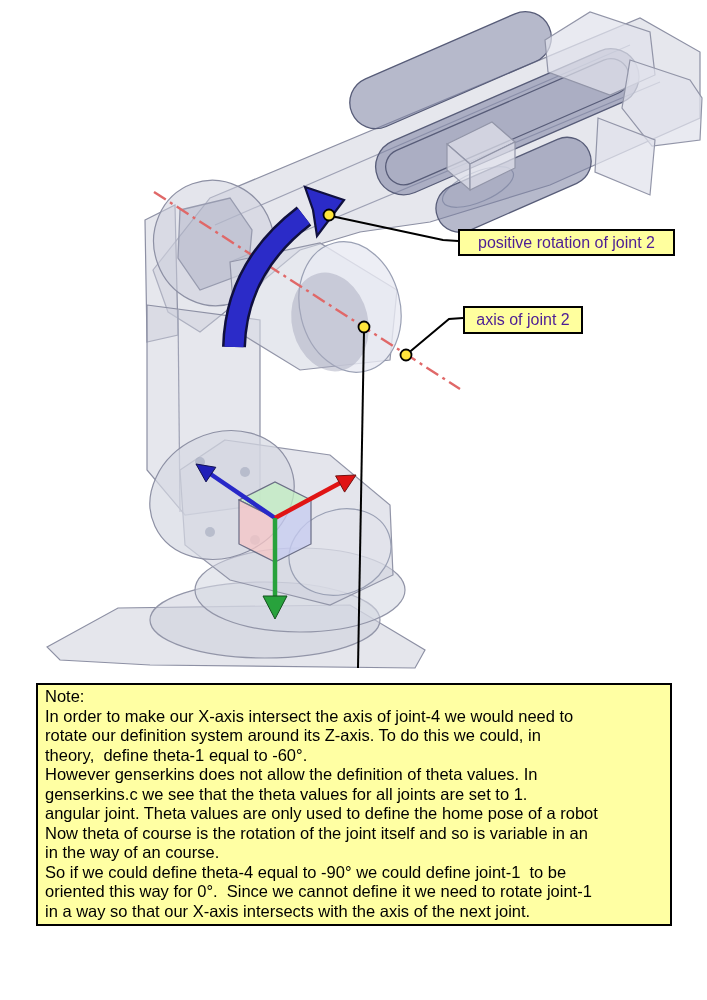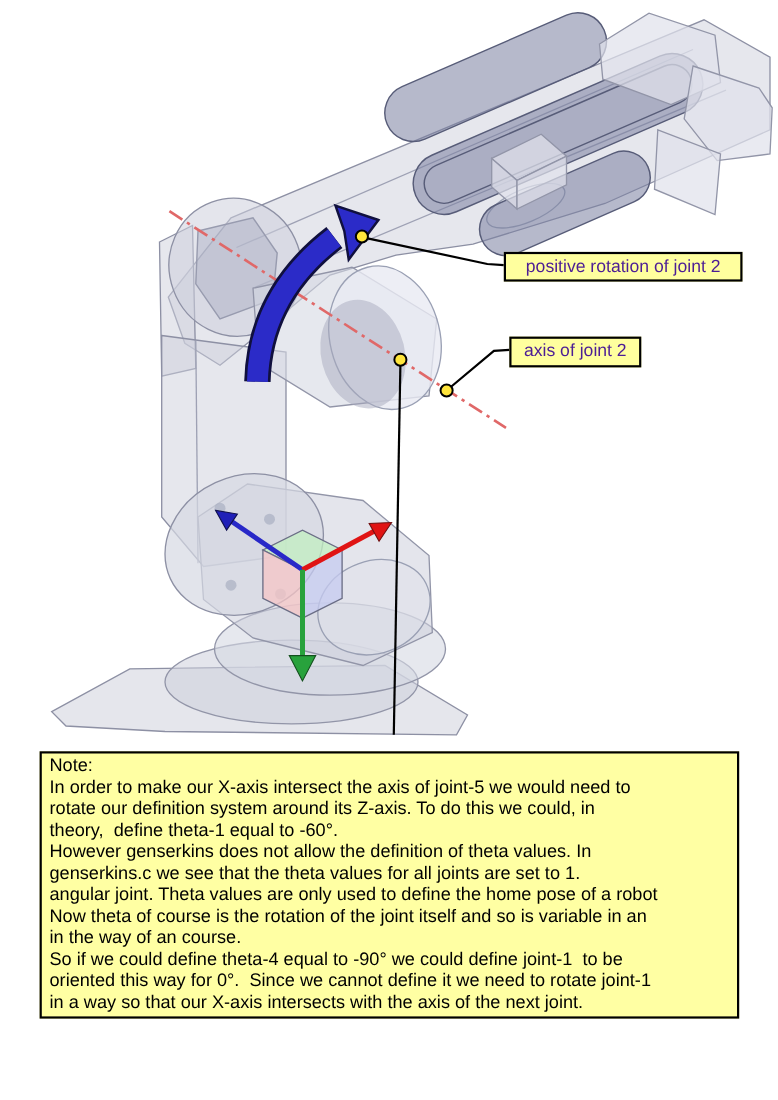--- a/index.html
+++ b/index.html
@@ -111,21 +111,21 @@
       <circle cx="406" cy="355" r="5.5" fill="#FFE53C" stroke="#000" stroke-width="1.8"></circle>
     </g>
   </svg>
 
   <div id="label-rotation" class="callout-label">positive rotation of joint 2</div>
 
   <div id="label-axis" class="callout-label">axis of joint 2</div>
 
   <div id="note-box">
     <div class="nline">Note:</div>
-    <div class="nline">In order to make our X-axis intersect the axis of joint-5 we would need to</div>
+    <div class="nline">In order to make our X-axis intersect the axis of joint-4 we would need to</div>
     <div class="nline">rotate our definition system around its Z-axis. To do this we could, in</div>
     <div class="nline">theory,  define theta-1 equal to -60°.</div>
     <div class="nline">However genserkins does not allow the definition of theta values. In</div>
     <div class="nline">genserkins.c we see that the theta values for all joints are set to 1.</div>
     <div class="nline">angular joint. Theta values are only used to define the home pose of a robot</div>
     <div class="nline">Now theta of course is the rotation of the joint itself and so is variable in an</div>
     <div class="nline">in the way of an course.</div>
     <div class="nline">So if we could define theta-4 equal to -90° we could define joint-1  to be</div>
     <div class="nline">oriented this way for 0°.  Since we cannot define it we need to rotate joint-1</div>
     <div class="nline">in a way so that our X-axis intersects with the axis of the next joint.</div>

